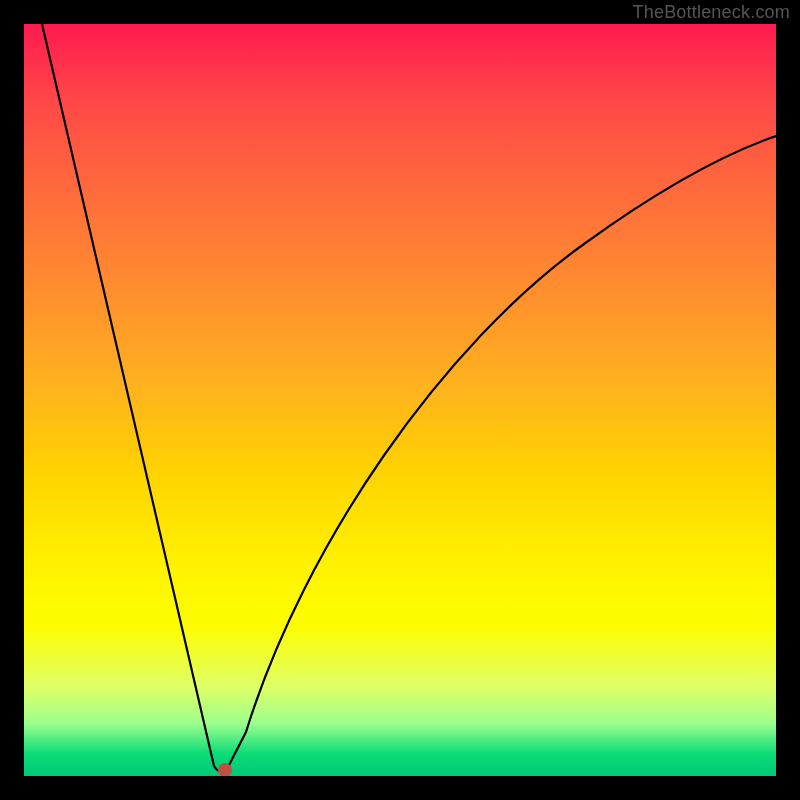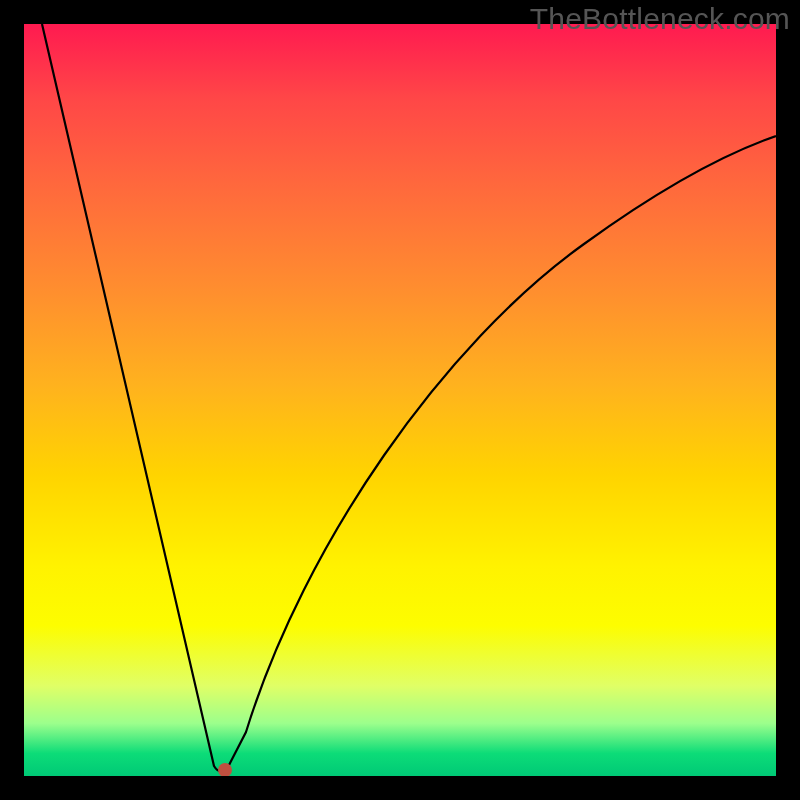--- a/index.html
+++ b/index.html
@@ -37,21 +37,21 @@
       #9cff8c 93%,
       #0cdc78 97%,
       #00c976 100%
     );
   }
   .watermark {
     position: absolute;
     top: 2px;
     right: 10px;
     color: #555;
-    font-size: 30px;
+    font-size: 18px;
     font-weight: 400;
     letter-spacing: 0.2px;
     z-index: 5;
   }
   svg.overlay {
     position: absolute;
     top: 0;
     left: 0;
     width: 752px;
     height: 752px;

